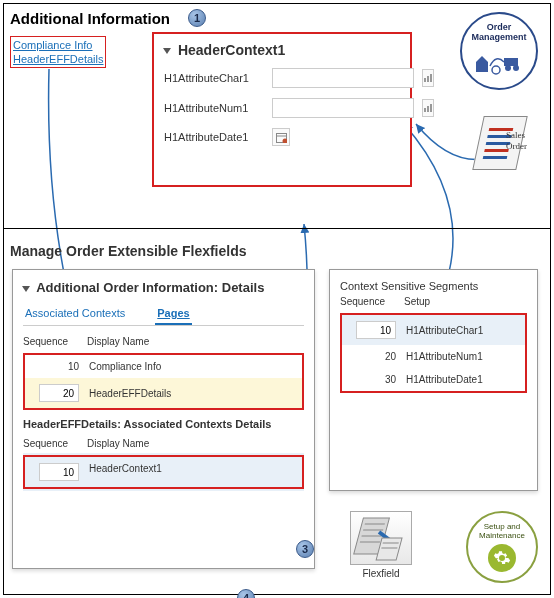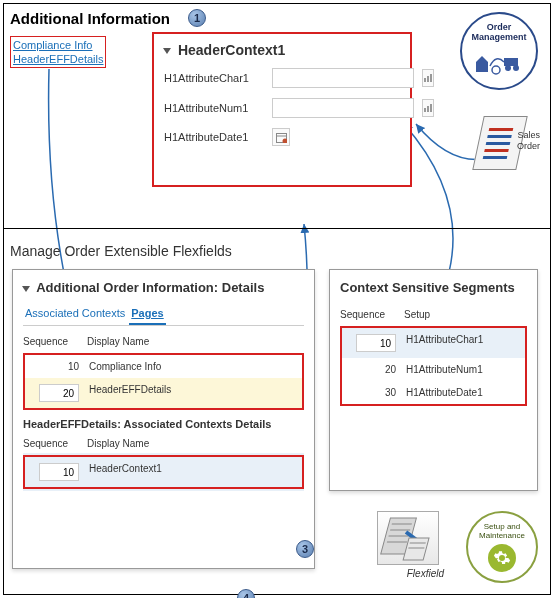--- a/index.html
+++ b/index.html
@@ -30,51 +30,51 @@
 .om-circle .om-text { font-size: 9px; font-weight: bold; color: #1a2a5a; text-align: center; line-height: 10px; }
 .om-icons { margin-top: 6px; display: flex; gap: 2px; align-items: center; }
 
 
 .sales-order { position: absolute; right: 12px; top: 112px; width: 60px; height: 62px; }
 .sales-order .so-inner { width: 44px; height: 54px; border: 1px solid #888; background: #f4f4f4; transform: skewX(-12deg); position: absolute; left: 0; top: 0; }
 .sales-order .so-bars { position: absolute; left: 8px; top: 8px; transform: skewX(-12deg); }
 .sales-order .bar { width: 24px; height: 3px; margin: 4px 0; }
 .sales-order .bar.r { background: #c03020; }
 .sales-order .bar.b { background: #2a5aa0; }
-.sales-order .so-label { position: absolute; right: -2px; top: 14px; font-size: 9px; text-align: right; line-height: 11px; width: 34px; }
+.sales-order .so-label { position: absolute; right: -2px; top: 14px; font-size: 9px; text-align: left; line-height: 11px; width: 34px; font-family: Liberation Serif, serif; }
 
 
 .bottom-panel { position: absolute; left: 0; top: 225px; width: 546px; height: 366px; }
-.manage-title { position: absolute; left: 6px; top: 14px; font-size: 14px; color: #333; }
+.manage-title { position: absolute; left: 6px; top: 14px; font-size: 14px; color: #333; font-weight: bold; }
 
 .left-card { position: absolute; left: 8px; top: 40px; width: 303px; height: 300px; border: 1px solid #999; background: #fff; box-shadow: 0 2px 4px rgba(0,0,0,0.15); padding: 10px; }
 .left-card h3 { font-size: 13px; font-weight: bold; margin-bottom: 8px; }
 .left-card h3 .disclosure { display: inline-block; width: 0; height: 0; border-left: 6px solid #555; border-top: 4px solid transparent; border-bottom: 4px solid transparent; transform: rotate(90deg); margin-right: 4px; vertical-align: middle; }
 
-.tabs { display: flex; gap: 2px; border-bottom: 1px solid #ccc; margin-bottom: 6px; }
+.tabs { display: flex; gap: 28px; border-bottom: 1px solid #ccc; margin-bottom: 6px; }
 .tabs .tab { padding: 4px 2px; font-size: 11px; color: #1a6fb8; cursor: pointer; }
 .tabs .tab.active { border-bottom: 2px solid #1a6fb8; font-weight: bold; text-decoration: underline; }
 
 .grid-header { display: flex; font-size: 10px; font-weight: normal; color: #333; padding: 4px 0; }
 .grid-header .seq { width: 64px; }
-.grid-row { display: flex; font-size: 10px; padding: 6px 0; align-items: flex-start; }
+.grid-row { display: flex; font-size: 10px; padding: 6px 0; align-items: center; }
 .grid-row .seq { width: 64px; text-align: right; padding-right: 10px; }
 .grid-row.selected { background: #e8f0f8; }
 .grid-row.highlight { background: #fdf7d8; }
 .grid-row .seq input { width: 40px; height: 18px; border: 1px solid #ccc; text-align: right; padding-right: 4px; font-size: 10px; }
 
 .redbox { border: 2px solid #d62020; margin: 2px 0; }
 
 .sub-header { font-size: 11px; font-weight: bold; margin-top: 8px; margin-bottom: 4px; }
 
 .right-card { position: absolute; left: 325px; top: 40px; width: 209px; height: 222px; border: 1px solid #999; background: #fff; box-shadow: 0 2px 4px rgba(0,0,0,0.15); padding: 10px; }
-.right-card h3 { font-size: 13px; font-weight: bold; margin-bottom: 10px; }
-
-
-.flexfield { position: absolute; left: 368px; top: 282px; width: 72px; text-align: right; font-style: italic; }
+.right-card h3 { font-size: 11px; font-weight: normal; }
+
+
+.flexfield { position: absolute; left: 341px; top: 282px; width: 72px; text-align: center; }
 .flexfield .ff-img { width: 62px; height: 54px; border: 1px solid #aaa; background: linear-gradient(#fff,#e8e8e8); margin: 0 auto; position: relative; }
 .flexfield .ff-label { font-size: 10px; margin-top: 3px; }
 
 
 .setup-circle { position: absolute; right: 12px; top: 282px; width: 72px; height: 72px; border: 2px solid #8aa040; border-radius: 50%; background: #fff; display: flex; flex-direction: column; align-items: center; justify-content: center; }
 .setup-circle .sc-text { font-size: 8px; font-weight: normal; color: #3a5010; text-align: center; line-height: 9px; }
 .setup-circle .sc-gear { width: 28px; height: 28px; border-radius: 50%; background: #9ab830; margin-top: 4px; display: flex; align-items: center; justify-content: center; color: #fff; font-size: 14px; }
 
 
 .connectors { position: absolute; left: 0; top: 0; width: 546px; height: 591px; pointer-events: none; }

